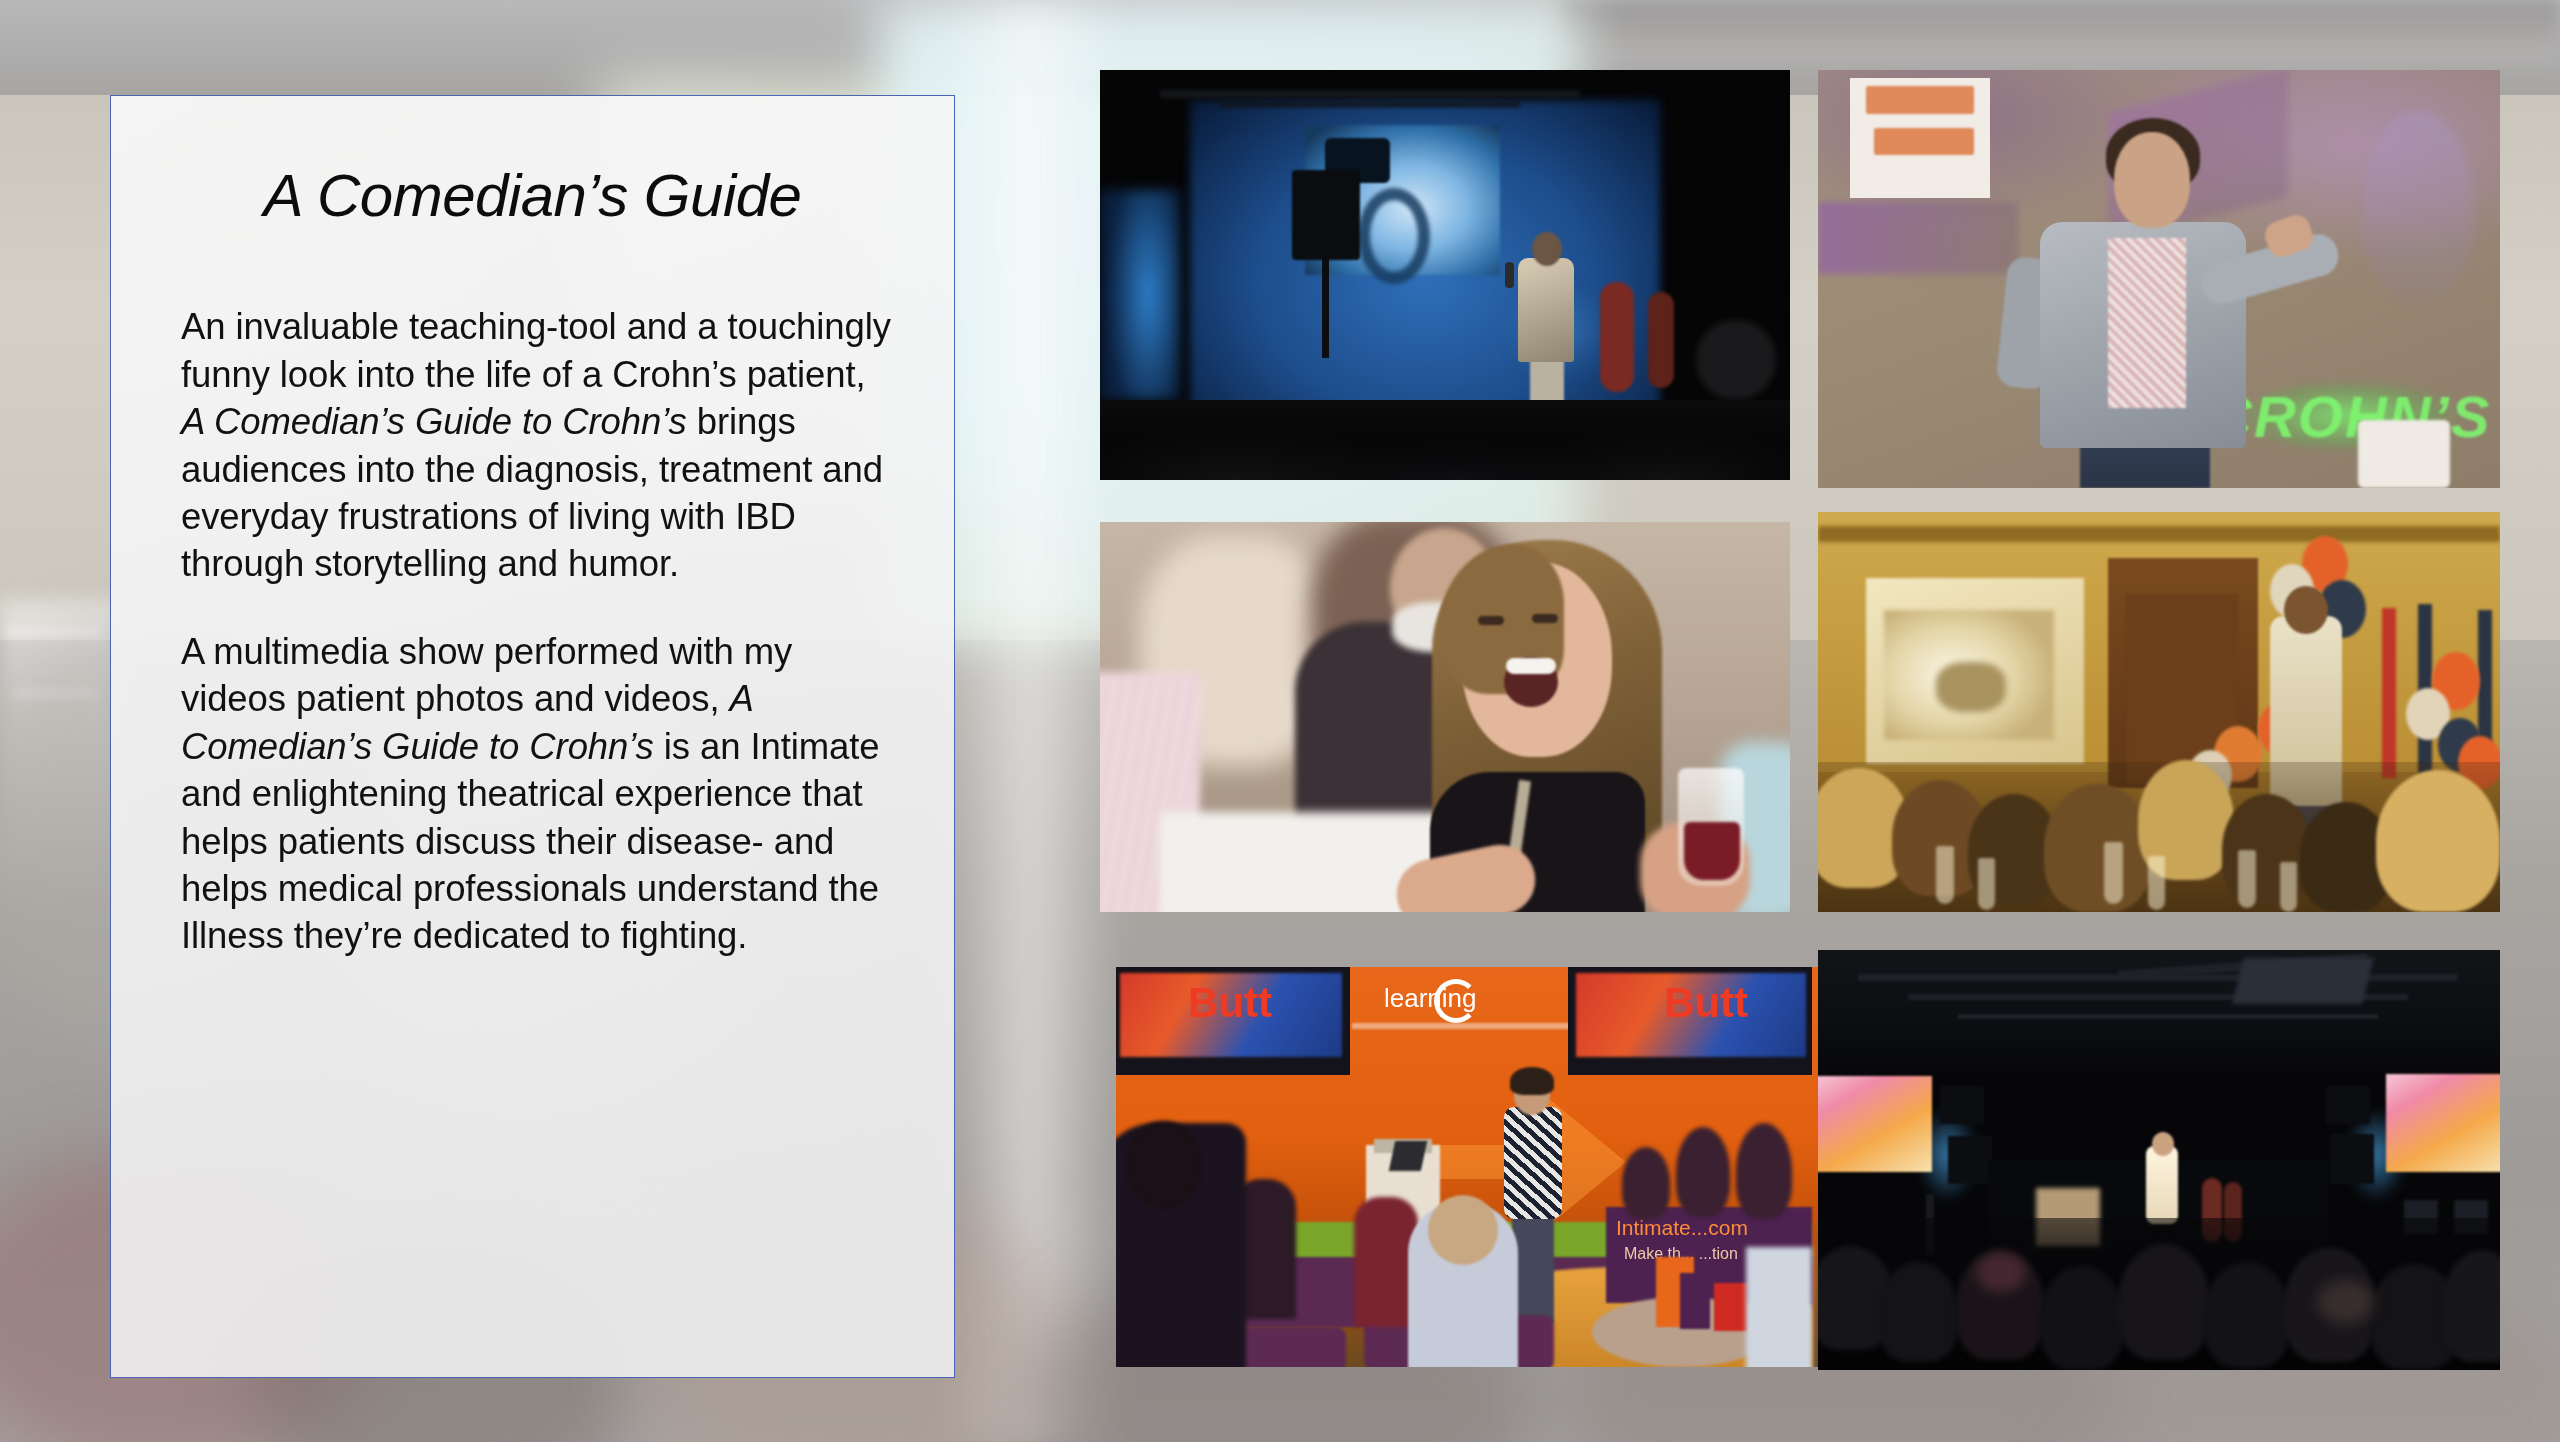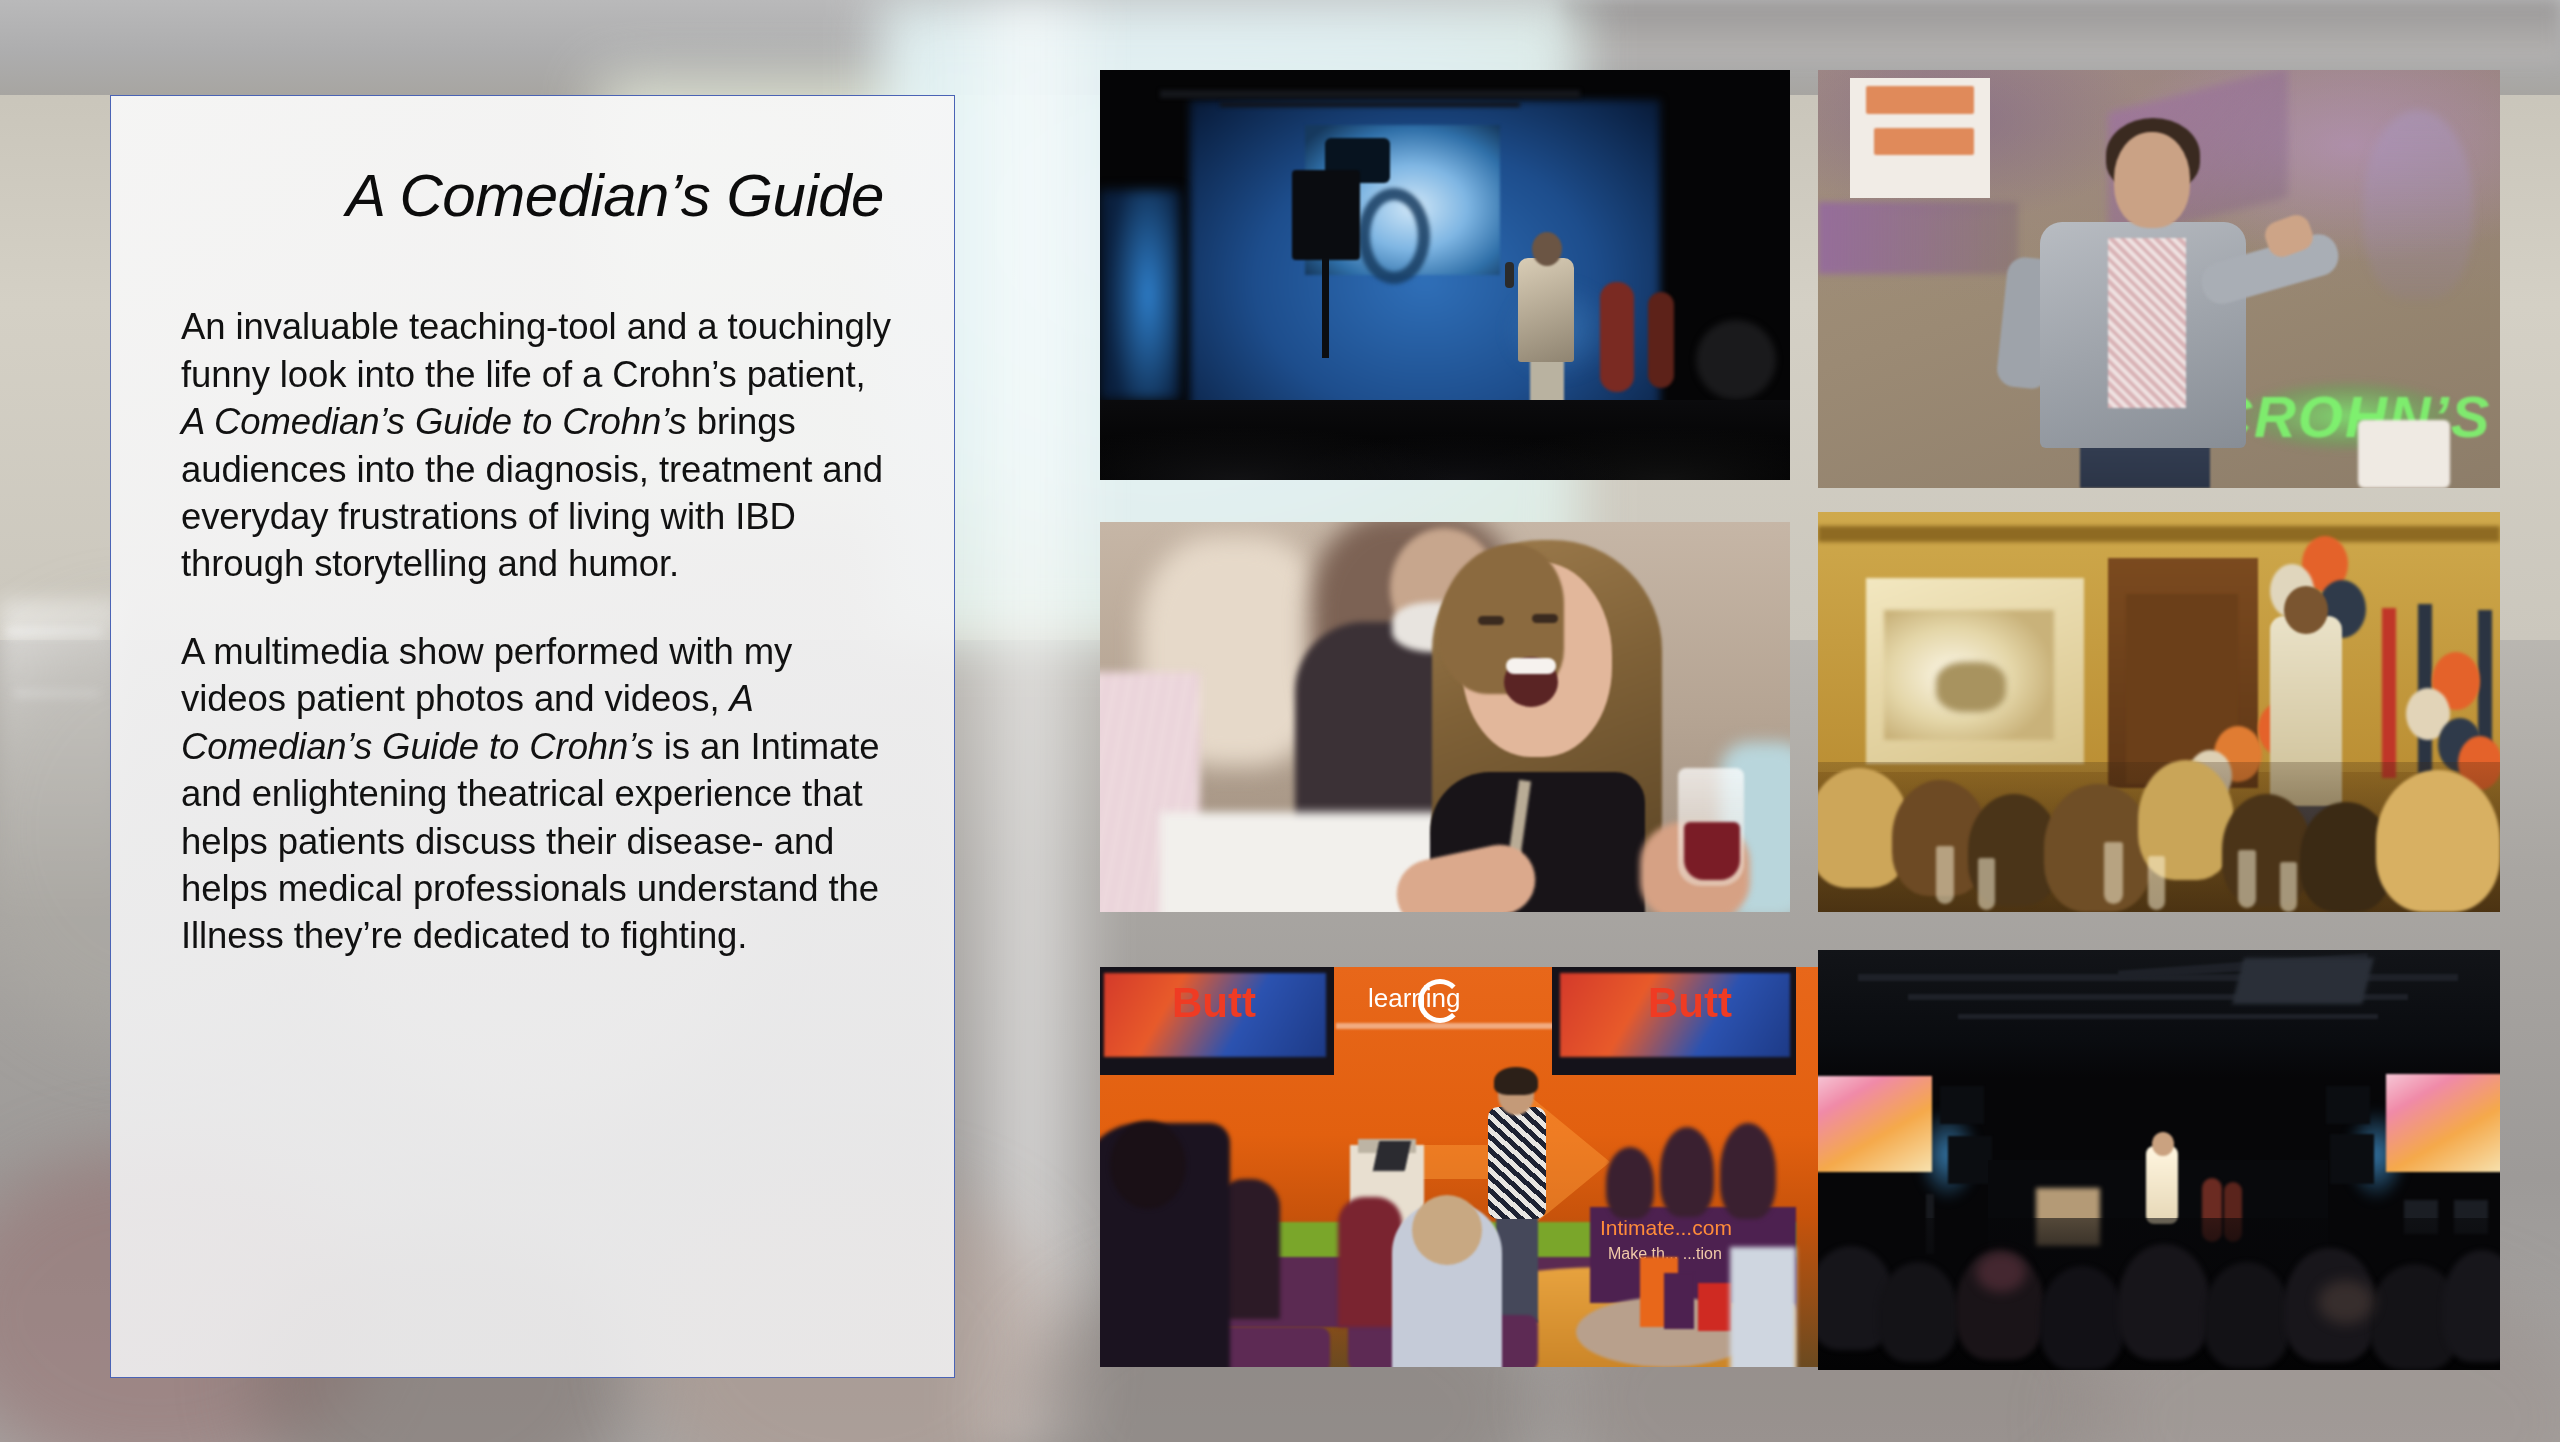--- a/index.html
+++ b/index.html
@@ -90,21 +90,21 @@
     box-sizing:border-box;
     padding:0;
   }
   .panel-title{
     margin:0;
     padding:65px 70px 0 70px;
     font-style:italic;
     font-weight:400;
     font-size:60px;
     line-height:1.17;
-    text-align:right;
+    text-align:center;
     color:#0c0c0c;
     letter-spacing:-.5px;
   }
   .panel-body{
     padding:0 58px 0 70px;
     margin-top:72px;
   }
   .para{
     margin:0 0 40px 0;
     font-size:36.5px;
@@ -123,21 +123,21 @@
   .photo{
     position:absolute;
     overflow:hidden;
     background:#111;
     box-shadow:0 0 0 0 rgba(0,0,0,0);
   }
   .p-tl{left:0;   top:0;    width:690px;height:410px;}
   .p-tr{left:718px;top:0;   width:682px;height:418px;}
   .p-ml{left:0;   top:452px;width:690px;height:390px;}
   .p-mr{left:718px;top:442px;width:682px;height:400px;}
-  .p-bl{left:0;   top:897px;width:742px;height:400px;}
+  .p-bl{left:16px;   top:897px;width:742px;height:400px;}
   .p-br{left:718px;top:880px;width:682px;height:420px;}
   .ph{position:absolute;inset:0;}
   .el{position:absolute;}
 
   
   .tl-bg{inset:0;background:#050506;}
   .tl-wall{left:90px;top:30px;width:470px;height:330px;
     background:radial-gradient(80% 90% at 50% 55%,#2f6fb8 0%,#1d4d8c 45%,#0b2245 80%,#050a16 100%);filter:blur(4px);}
   .tl-wall2{left:0px;top:120px;width:80px;height:210px;
     background:radial-gradient(60% 80% at 60% 50%,#2e7ec9,#0a1f3d 85%);filter:blur(6px);}

